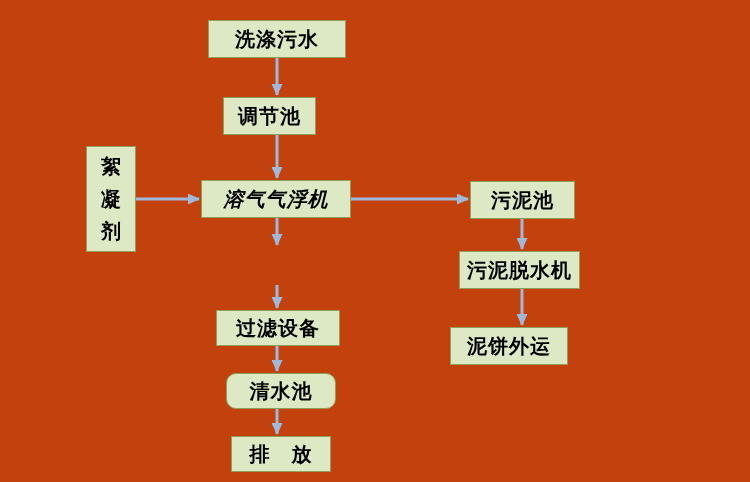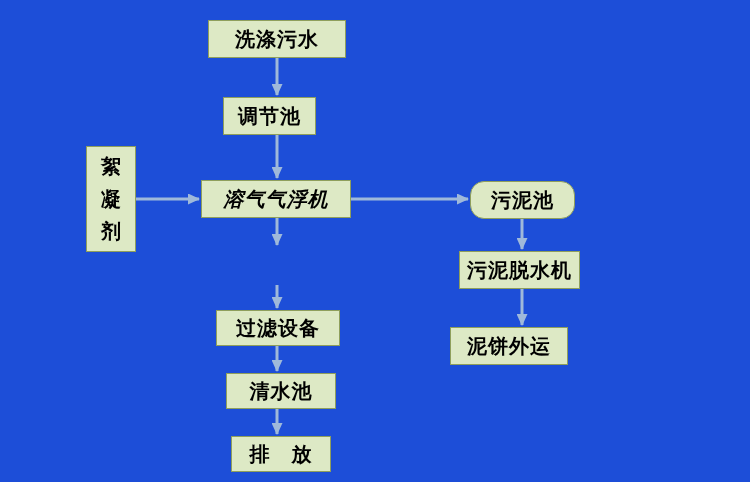--- a/index.html
+++ b/index.html
@@ -4,21 +4,21 @@
 <style>
   * { margin: 0; padding: 0; box-sizing: border-box; }
   html, body { background: #ffffff; }
   body {
     font-family: "Liberation Sans", "DejaVu Sans", sans-serif;
     width: 750px; height: 482px;
   }
   .canvas {
     position: relative;
     width: 750px; height: 482px;
-    background: #1d4ed8;
+    background: #c2410c;
     overflow: hidden;
   }
   .connectors {
     position: absolute;
     left: 0; top: 0;
     width: 750px; height: 482px;
     pointer-events: none;
   }
   .connectors line {
     stroke: var(--arrow, #9fb9da);
@@ -83,38 +83,38 @@
   <div class="node vertical" style="left:86px; top:146px; width:50px; height:106px;">
     <span class="label">絮
 凝
 剂</span>
   </div>
 
   <div class="node" style="left:201px; top:180px; width:150px; height:38px;font-style:italic;">
     <span class="label">溶气气浮机</span>
   </div>
 
-  <div class="node" style="left:470px; top:181px; width:105px; height:38px;border-radius:14px;">
+  <div class="node" style="left:470px; top:181px; width:105px; height:38px;">
     <span class="label">污泥池</span>
   </div>
 
 
   <div class="node" style="left:459px; top:251px; width:121px; height:38px;">
     <span class="label">污泥脱水机</span>
   </div>
 
   <div class="node" style="left:216px; top:310px; width:124px; height:36px;">
     <span class="label">过滤设备</span>
   </div>
 
   <div class="node" style="left:450px; top:327px; width:118px; height:38px;">
     <span class="label">泥饼外运</span>
   </div>
 
-  <div class="node" style="left:226px; top:373px; width:110px; height:36px;">
+  <div class="node" style="left:226px; top:373px; width:110px; height:36px;border-radius:10px;">
     <span class="label">清水池</span>
   </div>
 
   <div class="node" style="left:231px; top:436px; width:100px; height:36px;">
     <span class="label">排　放</span>
   </div>
 
 </div>
 
 </body></html>

